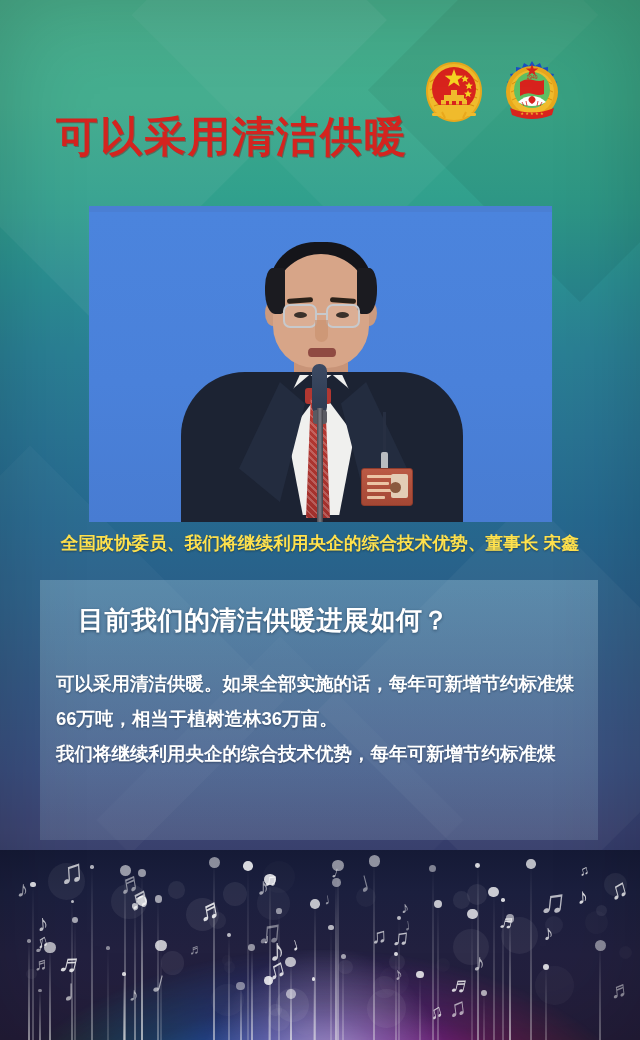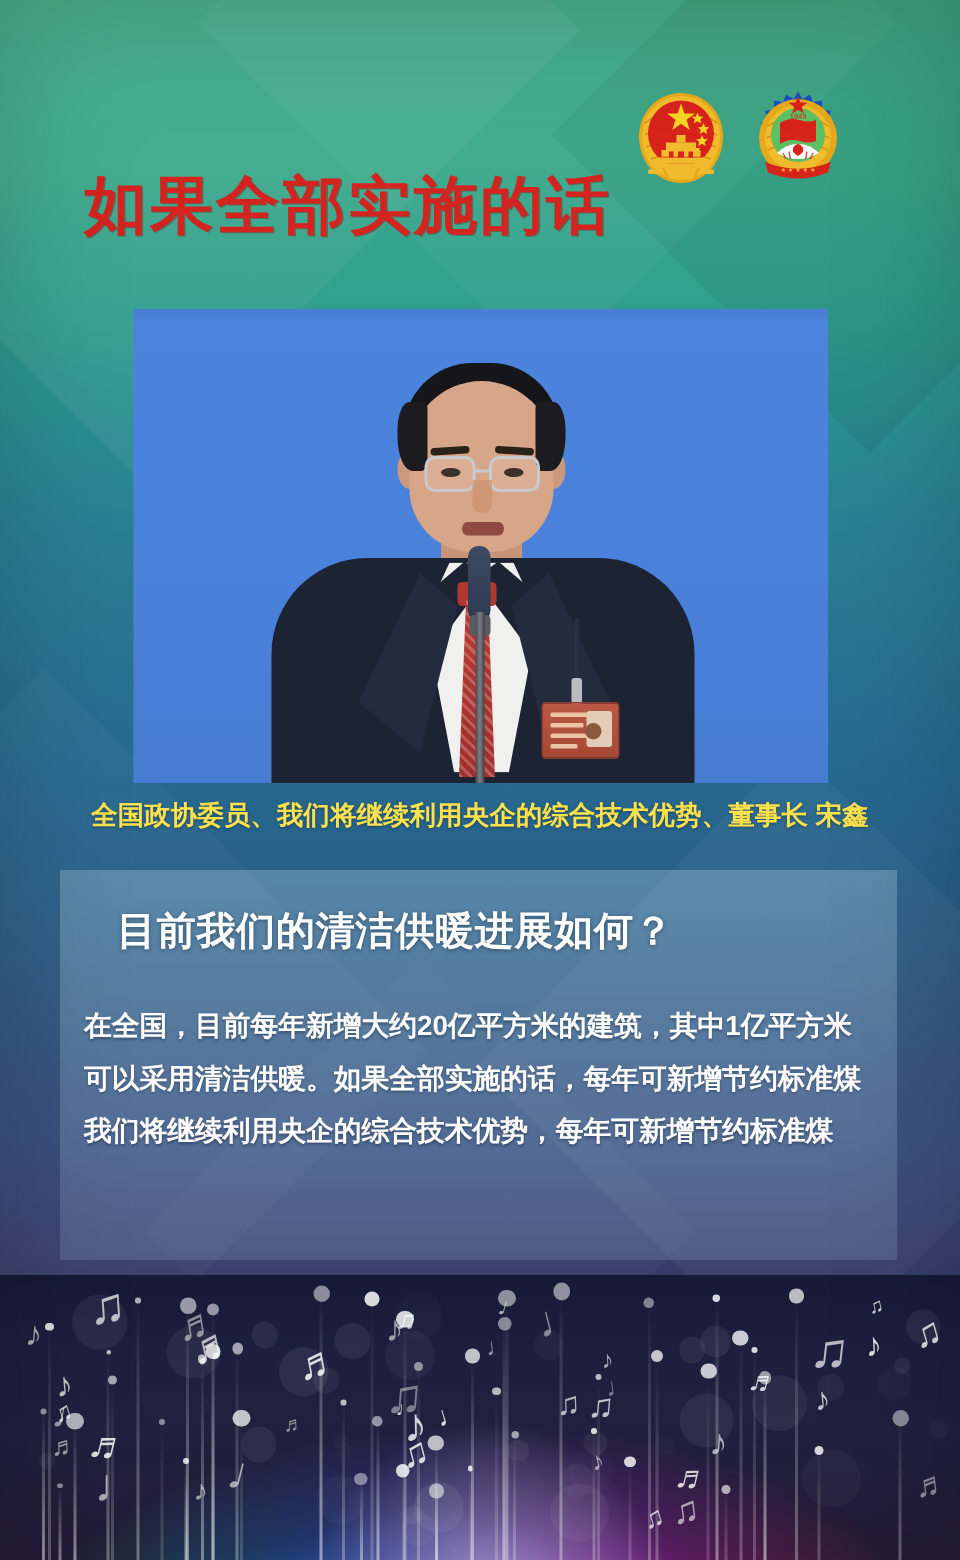--- a/index.html
+++ b/index.html
@@ -154,21 +154,21 @@
 
   <div class="facets">
     <div class="facet f1"></div>
     <div class="facet f2"></div>
     <div class="facet f3"></div>
     <div class="facet f4"></div>
     <div class="facet f5"></div>
     <div class="facet f6"></div>
   </div>
 
-  <div class="title">如果全部实施的话</div>
+  <div class="title">可以采用清洁供暖</div>
 
   <div class="emblems">
     <div class="emblem left">
       <svg viewBox="0 0 72 72" width="72" height="72">
         <g>
           <path d="M36 6 C20 6 8 19 8 35 C8 52 20 66 36 66 C52 66 64 52 64 35 C64 19 52 6 36 6 Z" fill="#e8a81c"></path>
           <path d="M36 8 C21 8 10 20 10 35 C10 51 21 64 36 64 C51 64 62 51 62 35 C62 20 51 8 36 8 Z" fill="#f0bb2c"></path>
           <g stroke="#d99210" stroke-width="1.1" fill="none">
             <path d="M12 26 Q20 20 30 18"></path>
               <path d="M12 34 Q20 29 31 27"></path>
@@ -279,22 +279,22 @@
         <div class="badge-face"></div>
       </div>
     </div>
   </div>
 
   <div class="caption">全国政协委员、我们将继续利用央企的综合技术优势、董事长 宋鑫</div>
 
   <div class="panel"></div>
   <div class="question">目前我们的清洁供暖进展如何？</div>
   <div class="body-text">
-    <p>在全国，目前每年新增大约20亿平方米的建筑，其中1亿平方米</p>
     <p>可以采用清洁供暖。如果全部实施的话，每年可新增节约标准煤</p>
+    <p>66万吨，相当于植树造林36万亩。</p>
     <p>我们将继续利用央企的综合技术优势，每年可新增节约标准煤</p>
   </div>
 
   <div class="music">
     <div class="rainbow"></div>
     <div class="glow"></div>
     <div id="deco">
         <div class="streak" style="left: 141.019px; height: 139.319px; opacity: 0.550725;"></div>
         <div class="dot" style="width: 9.64923px; height: 9.64923px; left: 137.195px; bottom: 134.494px; opacity: 0.909733;"></div>
         <div class="streak" style="left: 49.34px; height: 92.5114px; opacity: 0.714124;"></div>

